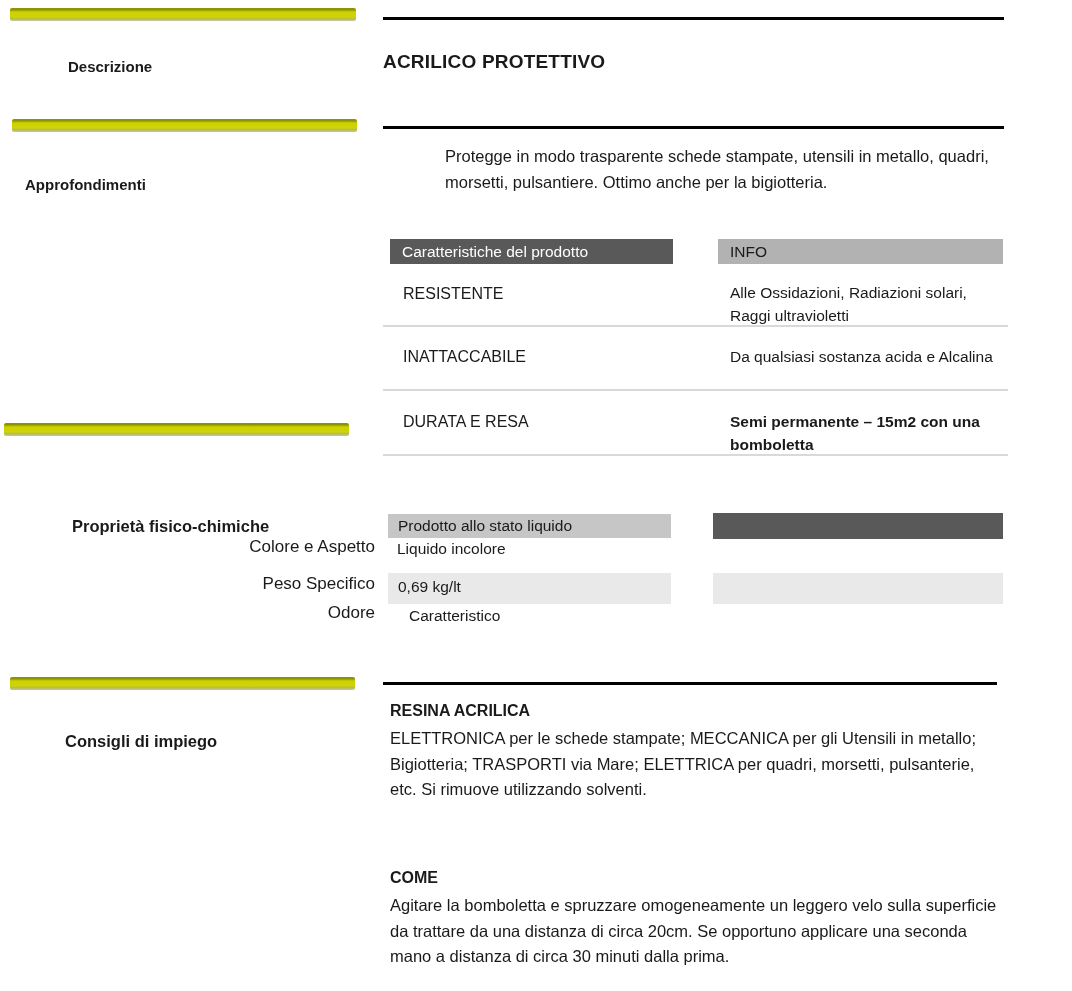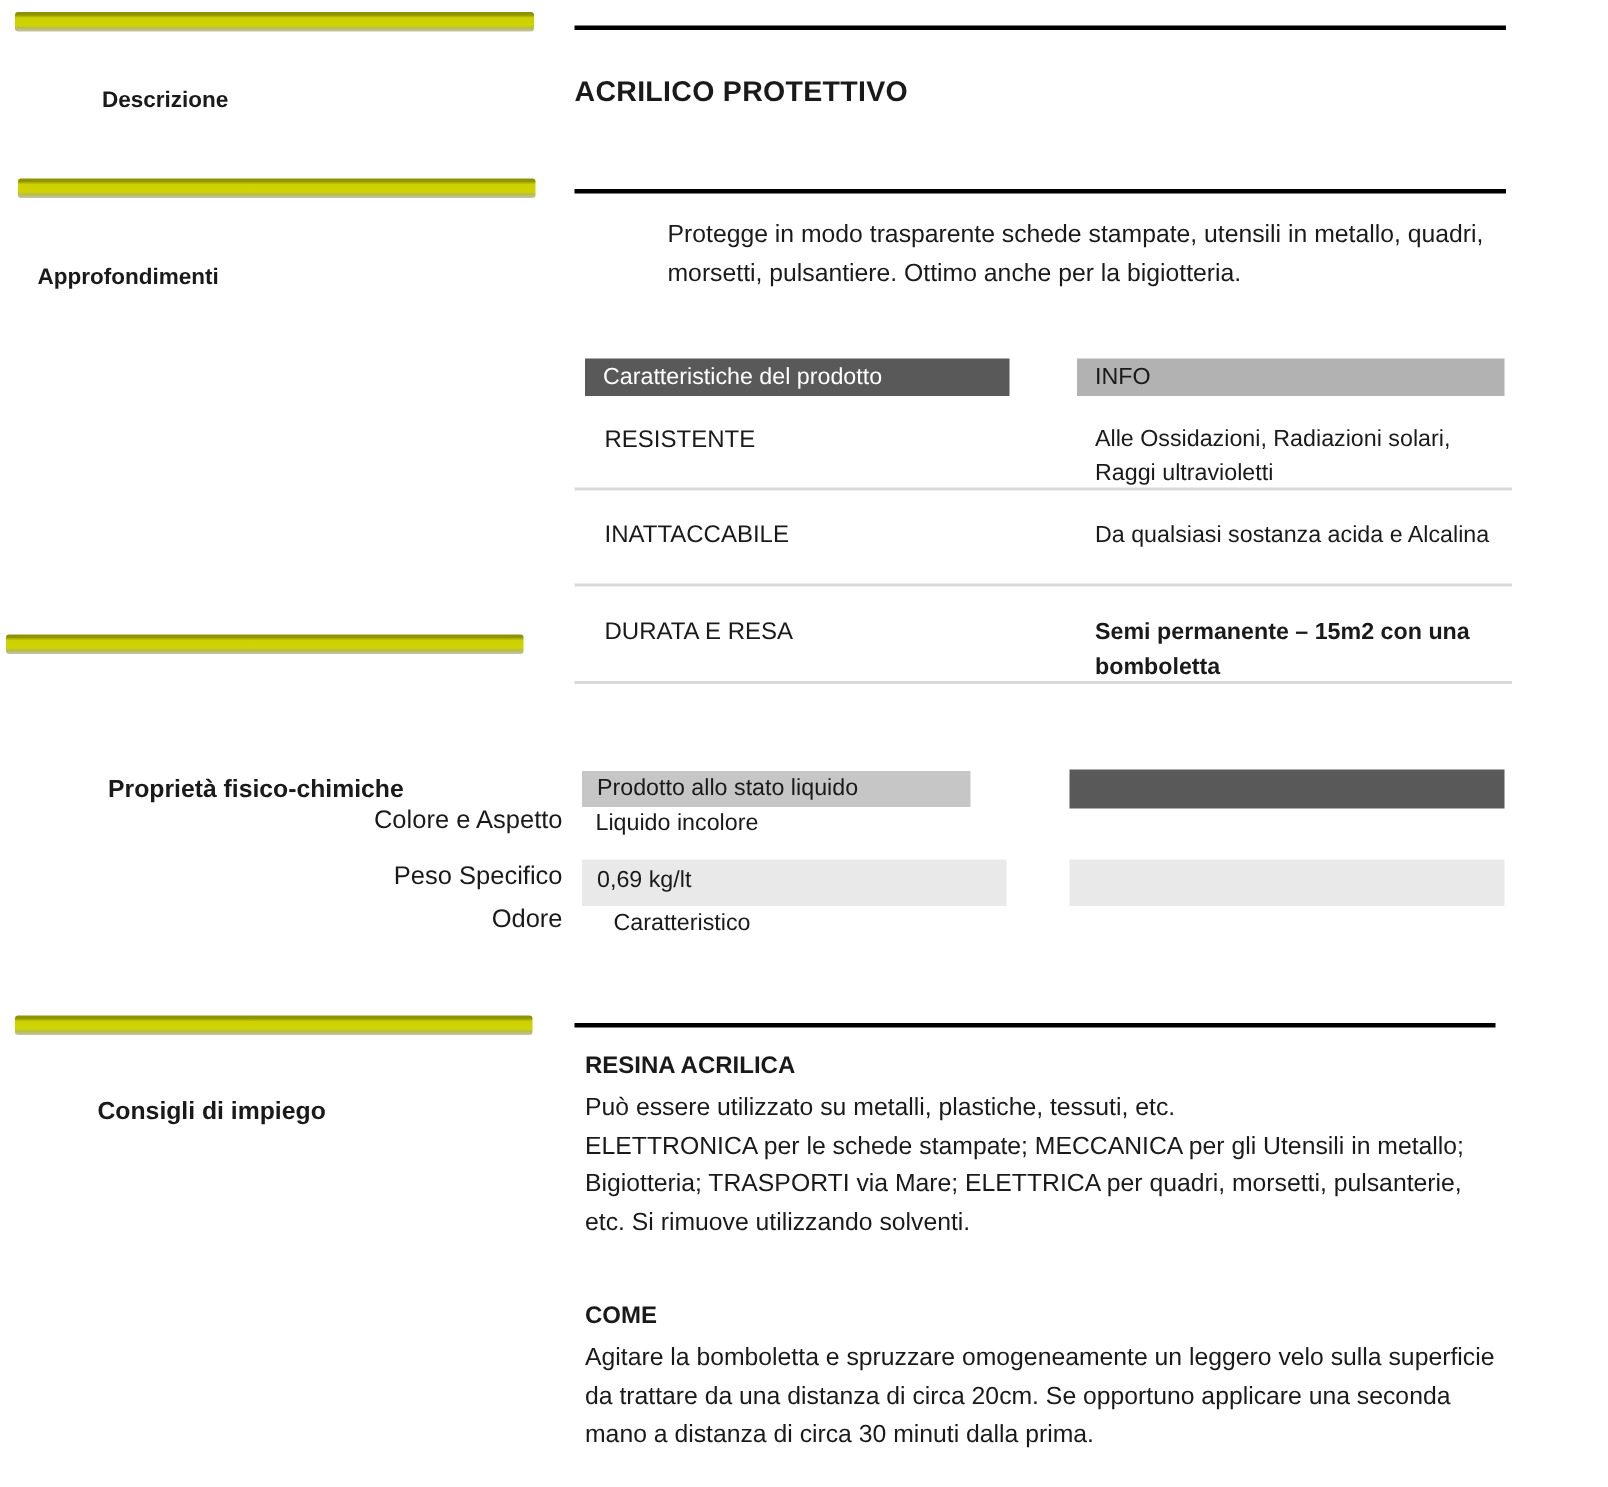--- a/index.html
+++ b/index.html
@@ -88,30 +88,29 @@
 <div class="sep" style="left:383px;top:325px;width:625px;"></div>
 
 <div class="row-name" style="left:403px;top:348px;">INATTACCABILE</div>
 <div class="row-info" style="left:730px;top:345px;">Da qualsiasi sostanza acida e Alcalina</div>
 <div class="sep" style="left:383px;top:389px;width:625px;"></div>
 
 <div class="row-name" style="left:403px;top:413px;">DURATA E RESA</div>
 <div class="row-info" style="left:730px;top:410px;font-weight:bold;">Semi permanente – 15m2 con una bomboletta</div>
 <div class="sep" style="left:383px;top:454px;width:625px;"></div>
 
-<div class="cell-gray" style="left:388px;top:514px;width:259px;">Prodotto allo stato liquido</div>
+<div class="cell-gray" style="left:388px;top:514px;width:283px;">Prodotto allo stato liquido</div>
 <div class="bar-dark" style="left:713px;top:513px;width:290px;height:26px;"></div>
 
 <div class="plain-val" style="left:397px;top:540px;">Liquido incolore</div>
 
 <div class="cell-lightgray" style="left:388px;top:573px;width:283px;">0,69 kg/lt</div>
 <div class="bar-light" style="left:713px;top:573px;width:290px;height:31px;"></div>
 
 <div class="plain-val" style="left:409px;top:607px;">Caratteristico</div>
 
 <div class="sub-head" style="left:390px;top:702px;">RESINA ACRILICA</div>
 <div class="cons-par" style="left:390px;top:726px;">
-  <span class="ln">Può essere utilizzato su metalli, plastiche, tessuti, etc.</span>
   <span class="ln">ELETTRONICA per le schede stampate; MECCANICA per gli Utensili in metallo; Bigiotteria; TRASPORTI via Mare; ELETTRICA per quadri, morsetti, pulsanterie, etc. Si rimuove utilizzando solventi.</span>
 </div>
 
 <div class="sub-head" style="left:390px;top:869px;">COME</div>
 <div class="cons-par" style="left:390px;top:893px;">Agitare la bomboletta e spruzzare omogeneamente un leggero velo sulla superficie da trattare da una distanza di circa 20cm. Se opportuno applicare una seconda mano a distanza di circa 30 minuti dalla prima.</div>
 
 </body></html>

